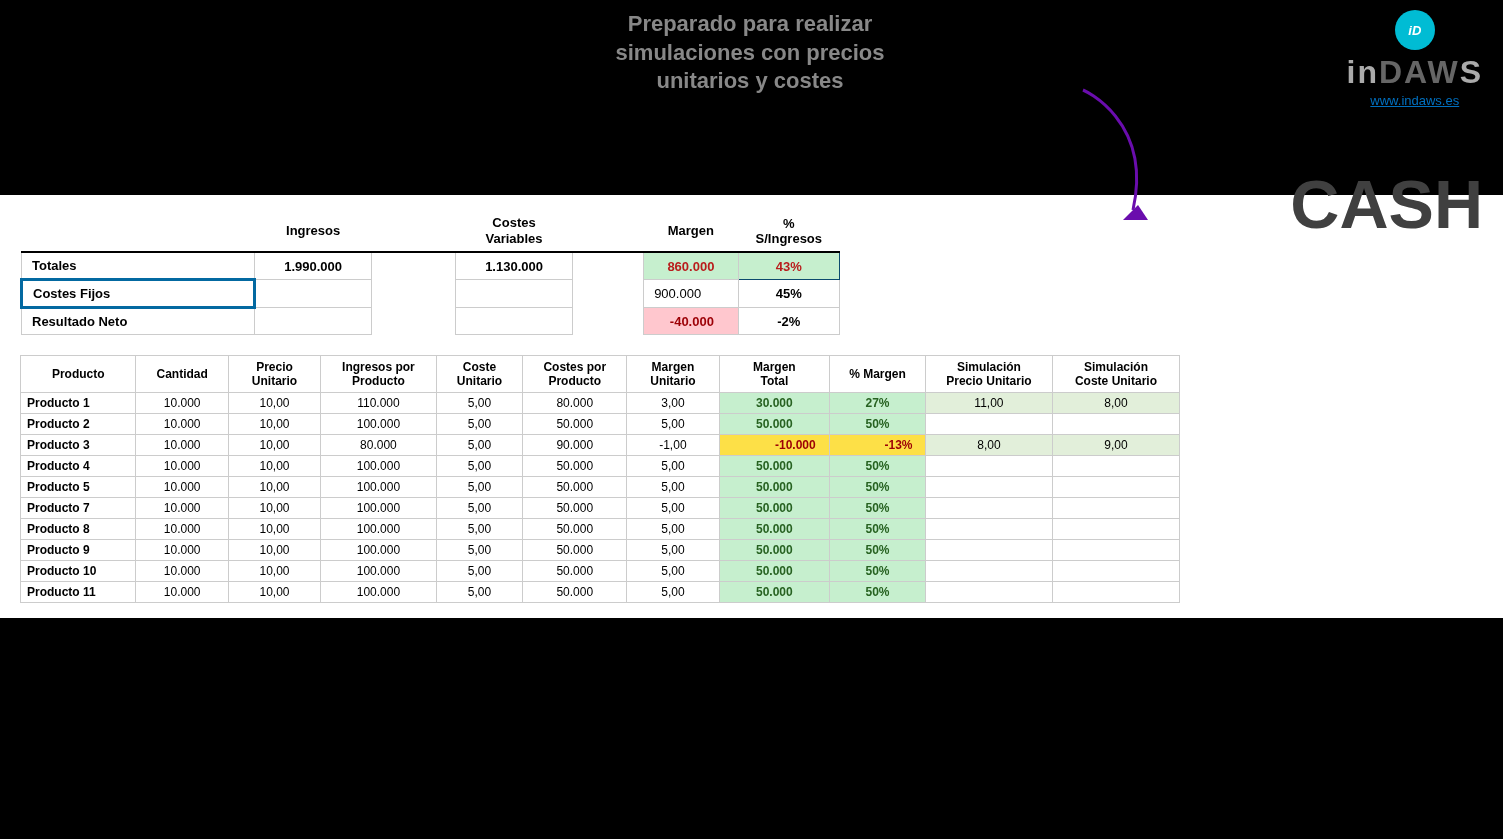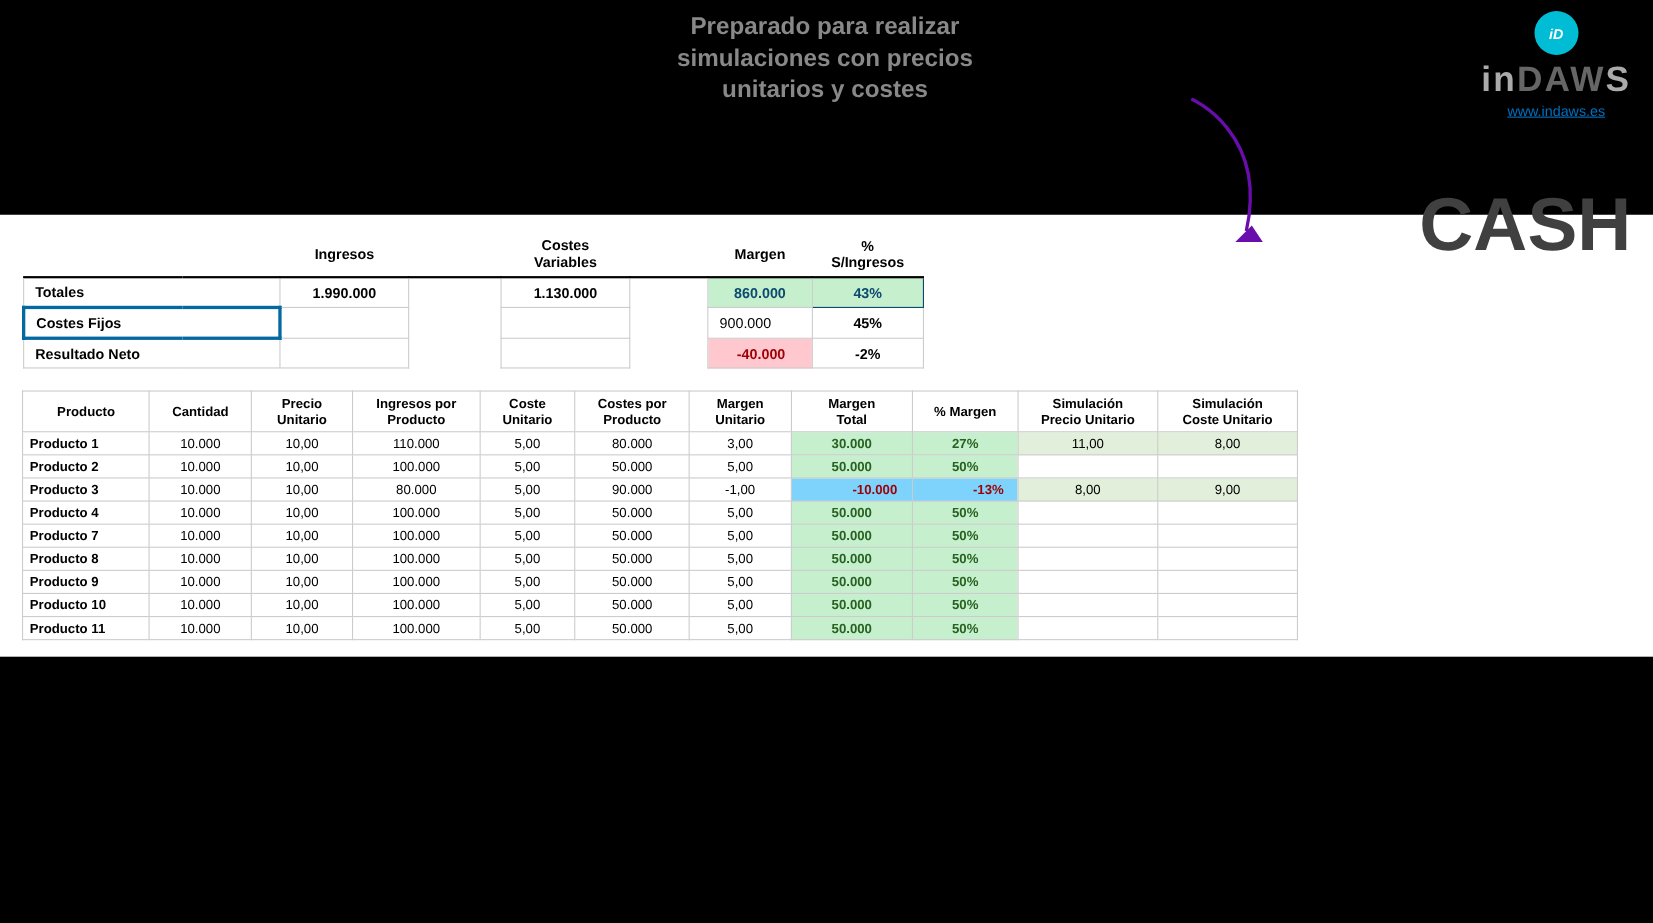--- a/index.html
+++ b/index.html
@@ -76,21 +76,21 @@
     .summary-table {
       width: 820px;
       border-collapse: collapse;
       margin-bottom: 20px;
     }
     .summary-table td {
       padding: 5px 10px;
       border: 1px solid #ccc;
       font-size: 13px;
     }
-    .green-cell { background: #c6efce; color: #0c4a6e; text-align: center; font-weight: bold; }
+    .green-cell { background: #c6efce; color: #b91c1c; text-align: center; font-weight: bold; }
     .red-cell { background: #ffc7ce; color: #9c0006; text-align: center; font-weight: bold; }
     .detail-table {
       width: 1160px;
       border-collapse: collapse;
       margin-top: 5px;
     }
     .detail-table th {
       border: 1px solid #ccc;
       padding: 4px 6px;
       text-align: center;
@@ -107,21 +107,21 @@
     }
     .detail-table td:first-child {
       text-align: left;
       font-weight: bold;
     }
     .detail-table tr td.green-cell {
       background: #c6efce;
       color: #276221;
     }
     .detail-table tr td.red-cell {
-      background: #7dd3fc;
+      background: #fde047;
       color: #9c0006;
       padding-left: 48px;
     }
     .summary-header-row {
       border-bottom: 2px solid #000;
     }
   </style>
 </head>
 <body>
 
@@ -268,20 +268,33 @@
     <td>100.000</td>
     <td>5,00</td>
     <td>50.000</td>
     <td>5,00</td>
     <td class="green-cell">50.000</td>
     <td class="green-cell">50%</td>
     <td style="background:#fff;"></td>
     <td style="background:#fff;"></td>
   </tr>
           <tr>
+    <td>Producto 5</td>
+    <td>10.000</td>
+    <td>10,00</td>
+    <td>100.000</td>
+    <td>5,00</td>
+    <td>50.000</td>
+    <td>5,00</td>
+    <td class="green-cell">50.000</td>
+    <td class="green-cell">50%</td>
+    <td style="background:#fff;"></td>
+    <td style="background:#fff;"></td>
+  </tr>
+          <tr>
     <td>Producto 7</td>
     <td>10.000</td>
     <td>10,00</td>
     <td>100.000</td>
     <td>5,00</td>
     <td>50.000</td>
     <td>5,00</td>
     <td class="green-cell">50.000</td>
     <td class="green-cell">50%</td>
     <td style="background:#fff;"></td>

